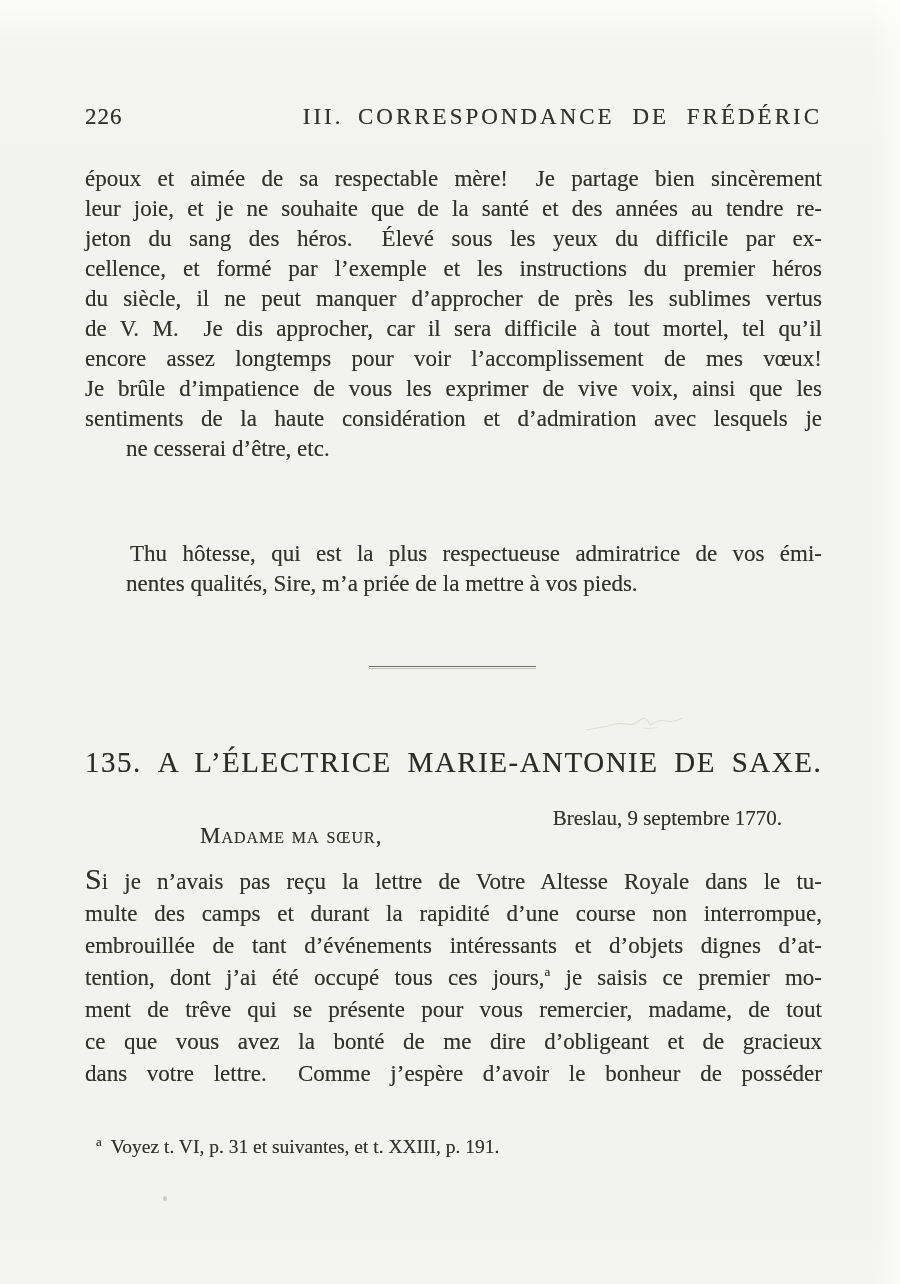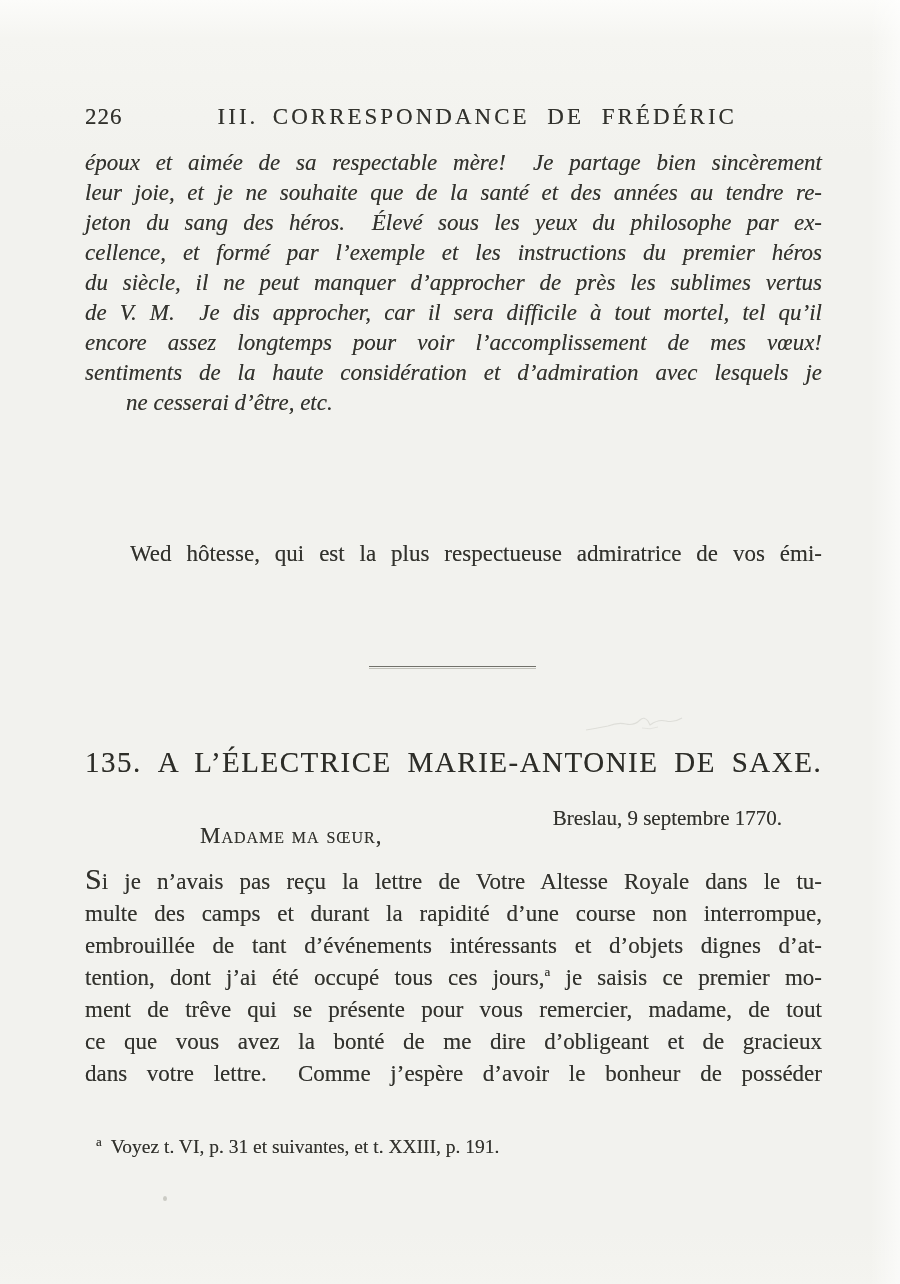--- a/index.html
+++ b/index.html
@@ -24,29 +24,29 @@
     pointer-events: none;
   }
   .running-head {
     position: absolute; top: 104px; left: 85px; width: 737px;
     display: flex; align-items: baseline;
   }
   .page-number {
     font-size: 23px; letter-spacing: 1px;
   }
   .running-title {
-    flex: 1; text-align: center;
+    flex: 1; text-align: right;
     font-size: 23px; letter-spacing: 3px; word-spacing: 9px;
     padding-left: 10px;
   }
   .para {
     position: absolute; left: 85px; width: 737px;
     font-size: 23px;
   }
-  .para1 { top: 148px; line-height: 30px; font-style: italic; }
+  .para1 { top: 164px; line-height: 30px; }
   .para2 { top: 539px; line-height: 30px; }
   .para3 { top: 864px; line-height: 32px; }
   .line {
     text-align: justify;
     text-align-last: justify;
   }
   .line.endline { text-align-last: left; margin-left: 41px; }
   .line.indent { text-indent: 45px; }
   .initial {
     font-size: 30px;
@@ -97,31 +97,33 @@
 <div class="page">
 
   <header class="running-head">
     <span class="page-number">226</span>
     <span class="running-title">III. CORRESPONDANCE DE FRÉDÉRIC</span>
   </header>
 
   <section class="para para1">
     <div class="line">époux et aimée de sa respectable mère!  Je partage bien sincèrement</div>
     <div class="line">leur joie, et je ne souhaite que de la santé et des années au tendre re-</div>
-    <div class="line">jeton du sang des héros.  Élevé sous les yeux du philosophe par ex-</div>
+    <div class="line">jeton du sang des héros.  Élevé sous les yeux du difficile par ex-</div>
     <div class="line">cellence, et formé par l’exemple et les instructions du premier héros</div>
     <div class="line">du siècle, il ne peut manquer d’approcher de près les sublimes vertus</div>
     <div class="line">de V. M.  Je dis approcher, car il sera difficile à tout mortel, tel qu’il</div>
     <div class="line">encore assez longtemps pour voir l’accomplissement de mes vœux!</div>
+    <div class="line">Je brûle d’impatience de vous les exprimer de vive voix, ainsi que les</div>
     <div class="line">sentiments de la haute considération et d’admiration avec lesquels je</div>
     <div class="line endline">ne cesserai d’être, etc.</div>
   </section>
 
   <section class="para para2">
-    <div class="line indent">Wed hôtesse, qui est la plus respectueuse admiratrice de vos émi-</div>
+    <div class="line indent">Thu hôtesse, qui est la plus respectueuse admiratrice de vos émi-</div>
+    <div class="line endline">nentes qualités, Sire, m’a priée de la mettre à vos pieds.</div>
   </section>
 
   <div class="divider"></div>
 
   <svg class="scan-artifact" viewBox="0 0 110 24" xmlns="http://www.w3.org/2000/svg">
     <path d="M2 18 Q14 16 24 14 Q34 10 42 12 Q50 14 56 8 Q60 4 64 9 L66 13 Q74 7 82 9 Q90 11 98 6" fill="none" stroke="#a9a9a1" stroke-width="1.1" opacity="0.55"></path>
     <path d="M58 16 Q66 18 74 15" fill="none" stroke="#b4b4ac" stroke-width="0.9" opacity="0.5"></path>
   </svg>
 
   <h2 class="letter-heading">135. A L’ÉLECTRICE MARIE-ANTONIE DE SAXE.</h2>

